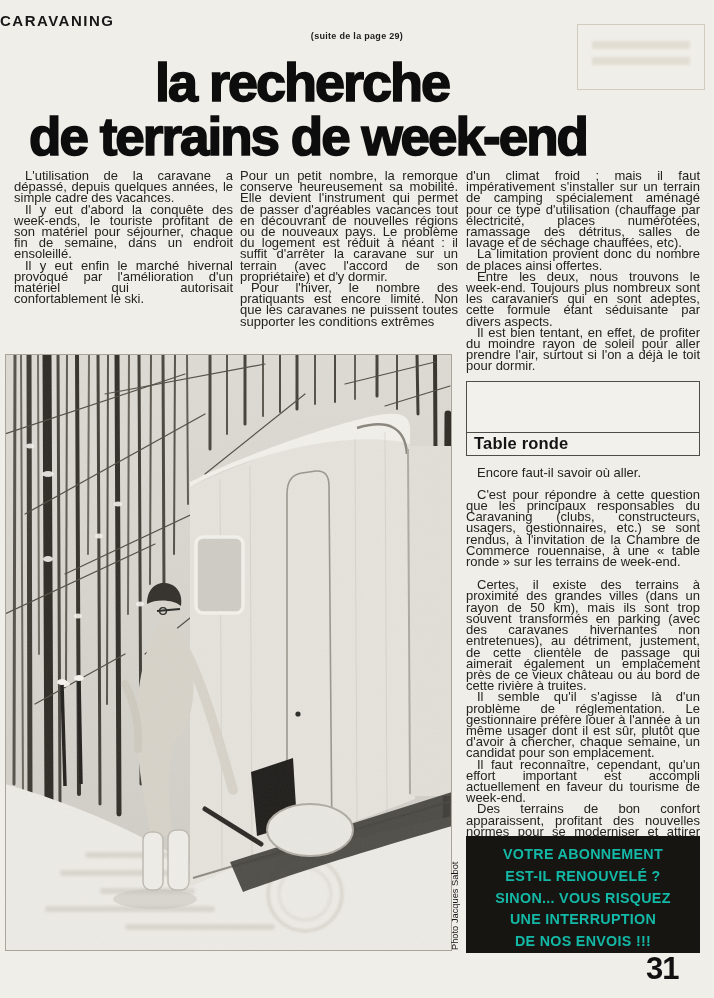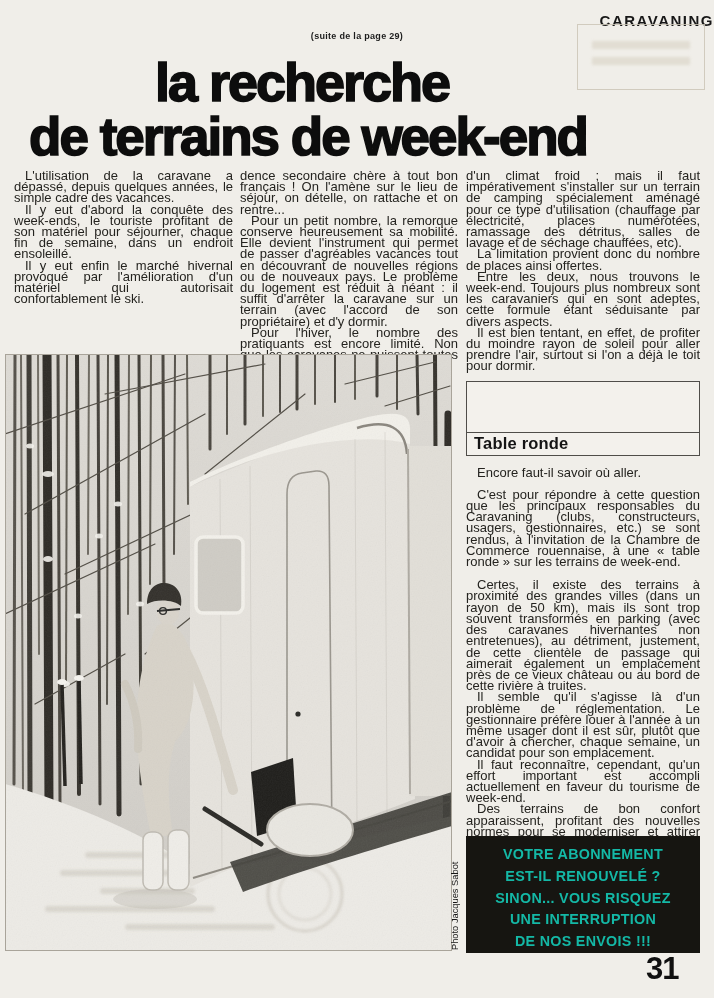--- a/index.html
+++ b/index.html
@@ -1,19 +1,19 @@
 <!DOCTYPE html>
 <html><head>
 <meta charset="utf-8">
 <style>
   html,body{margin:0;padding:0;}
   .page{position:relative;width:714px;height:998px;background:#f0eee9;overflow:hidden;
         font-family:"Liberation Sans",sans-serif;color:#2a2823;}
   
-  .kicker{position:absolute;top:12px;left:0;width:714px;text-align:right;
+  .kicker{position:absolute;top:12px;left:0;width:714px;text-align:left;
           font-weight:bold;font-size:15px;letter-spacing:1.5px;color:#171717;}
   .kicker-sub{position:absolute;top:31px;left:0;width:714px;text-align:center;
           font-weight:bold;font-size:9px;letter-spacing:.3px;color:#1d1d1d;}
   .headline{position:absolute;top:54px;left:0;width:604px;text-align:center;
           font-weight:bold;color:#0d0d0d;}
   .hl1{font-size:54px;line-height:57px;letter-spacing:-2px;-webkit-text-stroke:1.6px #0d0d0d;}
   .hl2{font-size:53px;line-height:52px;letter-spacing:-2px;padding-left:12px;-webkit-text-stroke:1.6px #0d0d0d;}
   
   .col{position:absolute;top:170px;}
   #col1{left:14px;width:219px;}
@@ -68,21 +68,20 @@
       <i></i>
       <i></i>
     </div>
 
   <div class="col" id="col1">
       <p>L'utilisation de la caravane a dépassé, depuis quelques années, le simple cadre des vacances.</p>
       <p>Il y eut d'abord la conquête des week-ends, le touriste profitant de son matériel pour séjourner, chaque fin de semaine, dans un endroit ensoleillé.</p>
       <p>Il y eut enfin le marché hivernal provoqué par l'amélioration d'un matériel qui autorisait confortablement le ski.</p>
     </div>
   <div class="col cont" id="col2">
-      <p>dence secondaire chère à tout bon français ! On l'amène sur le lieu de séjour, on dételle, on rattache et on rentre...</p>
       <p>Pour un petit nombre, la remorque conserve heureusement sa mobilité. Elle devient l'instrument qui permet de passer d'agréables vacances tout en découvrant de nouvelles régions ou de nouveaux pays. Le problème du logement est réduit à néant : il suffit d'arrêter la caravane sur un terrain (avec l'accord de son propriétaire) et d'y dormir.</p>
       <p>Pour l'hiver, le nombre des pratiquants est encore limité. Non que les caravanes ne puissent toutes supporter les conditions extrêmes</p>
     </div>
 
   <div class="col" id="col3">
     <div class="cont">
         <p>d'un climat froid ; mais il faut impérativement s'installer sur un terrain de camping spécialement aménagé pour ce type d'utilisation (chauffage par électricité, places numérotées, ramassage des détritus, salles de lavage et de séchage chauffées, etc).</p>
         <p>La limitation provient donc du nombre de places ainsi offertes.</p>
         <p>Entre les deux, nous trouvons le week-end. Toujours plus nombreux sont les caravaniers qui en sont adeptes, cette formule étant séduisante par divers aspects.</p>
         <p>Il est bien tentant, en effet, de profiter du moindre rayon de soleil pour aller prendre l'air, surtout si l'on a déjà le toit pour dormir.</p>

